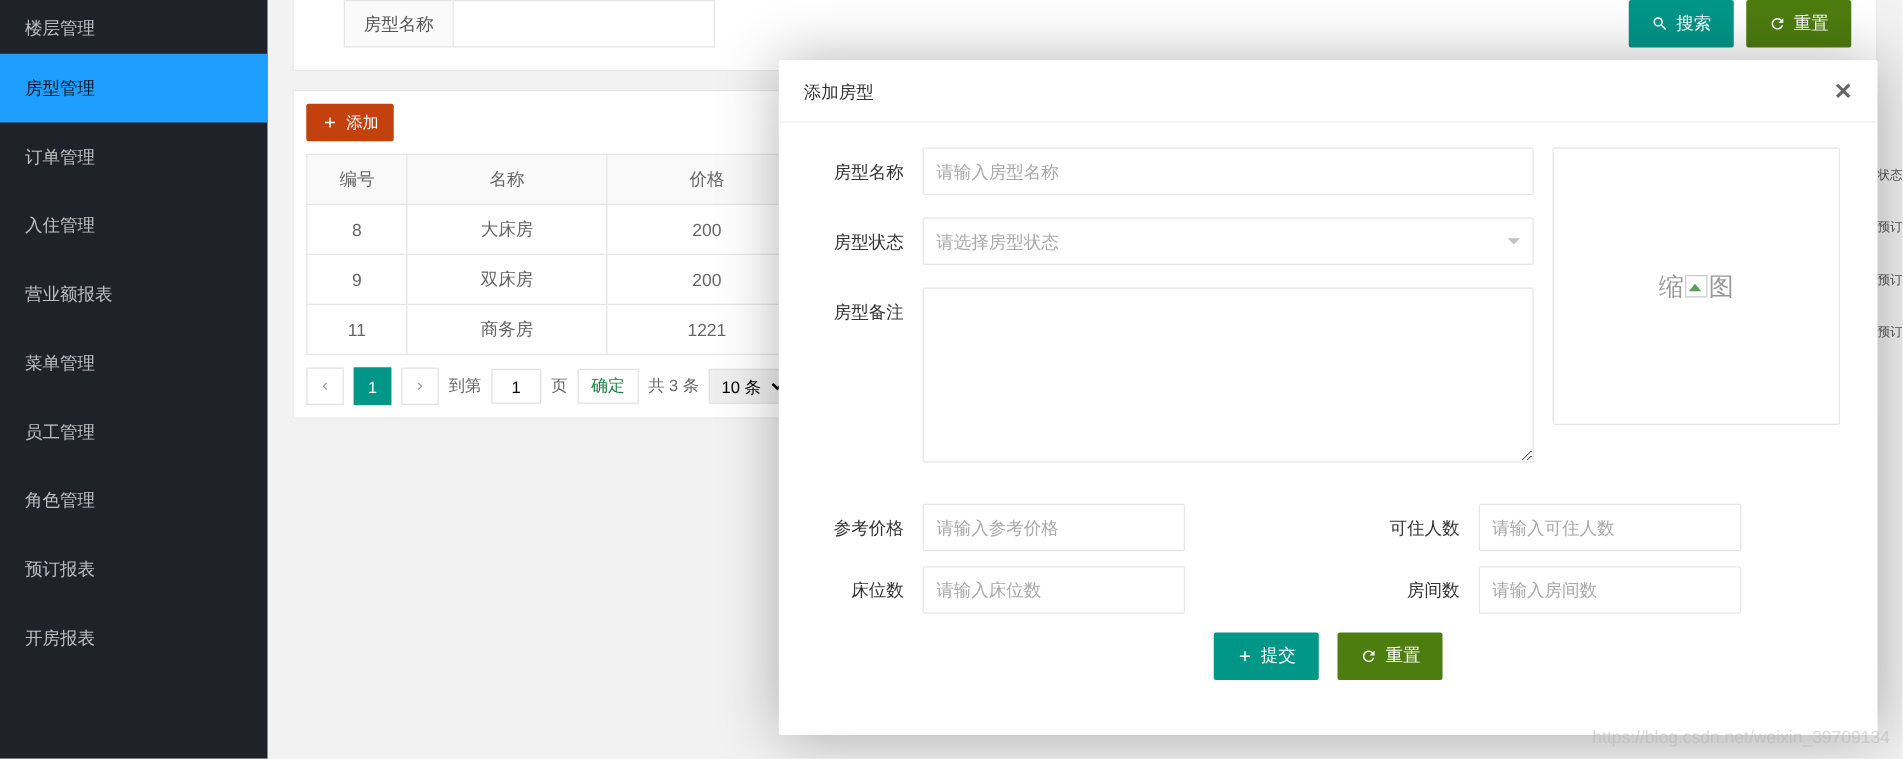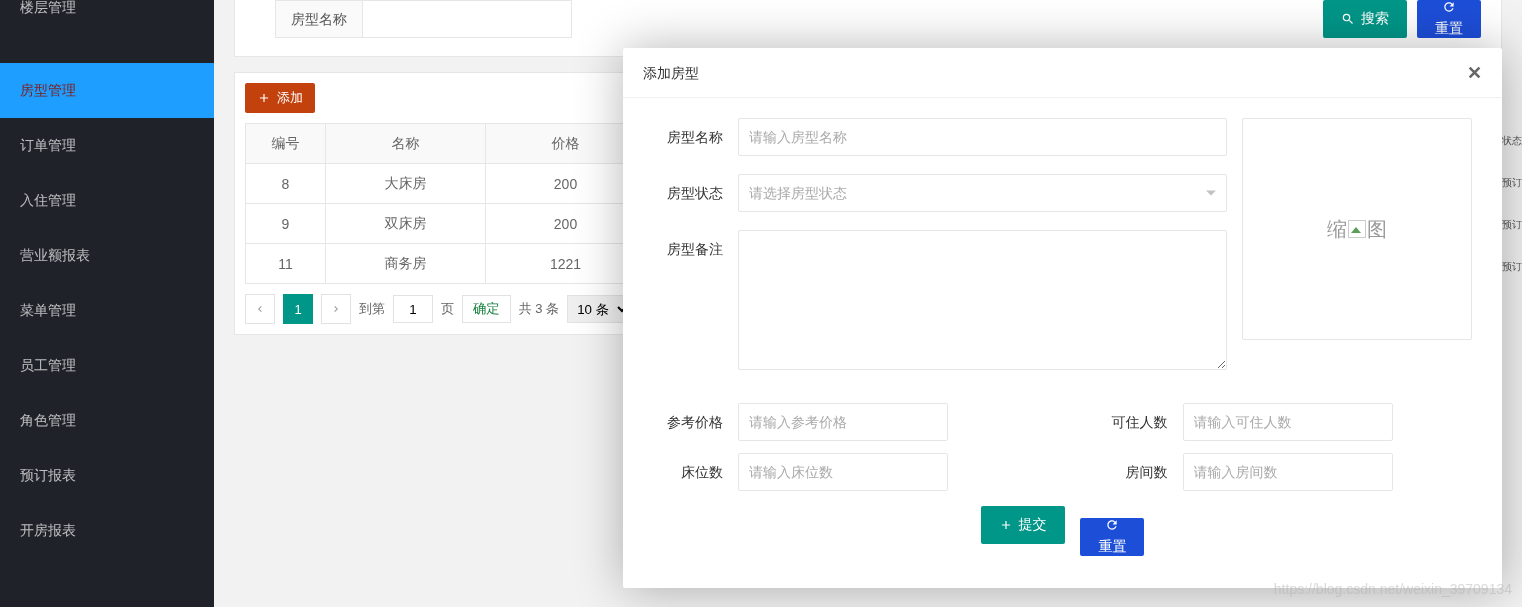--- a/index.html
+++ b/index.html
@@ -25,26 +25,25 @@
       color: #fff;
     }
     .sidebar-item {
       padding: 0 20px;
       height: 55px;
       line-height: 55px;
       color: rgba(255,255,255,0.7);
       cursor: pointer;
       font-size: 14px;
     }
-    .sidebar-item.first { height: 28px; line-height: 14px; padding-top: 0; }
+    .sidebar-item.first { height: 28px; line-height: 14px; padding-top: 0; margin-top: 15px; }
     .sidebar-item.active {
       background: #009688;
       background: #1e9fff;
-      color: #7f1d1d;
-      margin-top: 35px;
+      color: #0f172a;
     }
     
     
     .main {
       position: absolute;
       left: 214px;
       top: 0;
       right: 0;
       height: 607px;
       padding: 0 0 0 0;
@@ -88,21 +87,21 @@
       height: 38px;
       padding: 0 18px;
       border: none;
       color: #fff;
       cursor: pointer;
       font-size: 14px;
       border-radius: 2px;
       gap: 6px;
     }
     .btn-teal { background: #009688; }
-    .btn-orange { background: #1d4ed8; flex-direction: column; }
+    .btn-orange { background: #4d7c0f; }
     .btn-blue { background: #c2410c; }
     .btn-sm { height: 30px; padding: 0 12px; font-size: 13px; }
     
     
     .card {
       background: #fff;
       margin: 15px 20px;
       border: 1px solid #e6e6e6;
       padding: 10px;
     }

